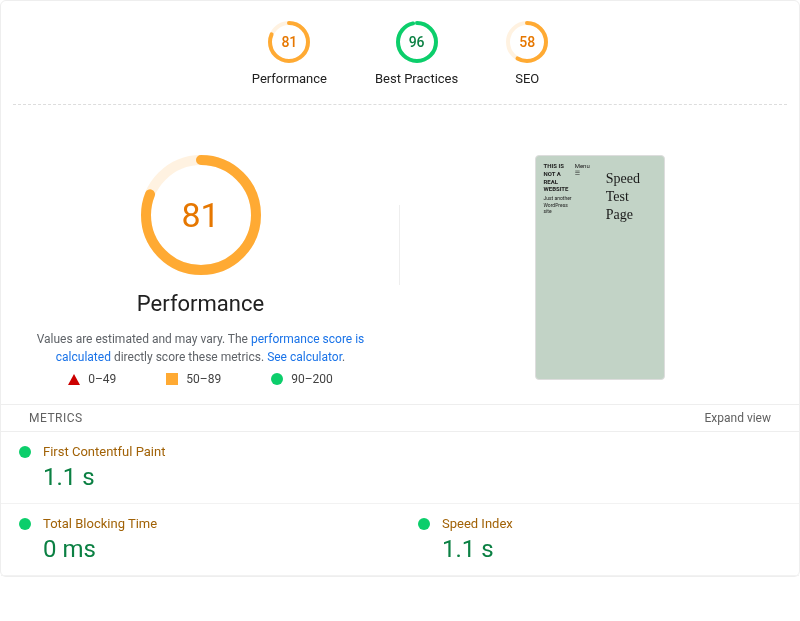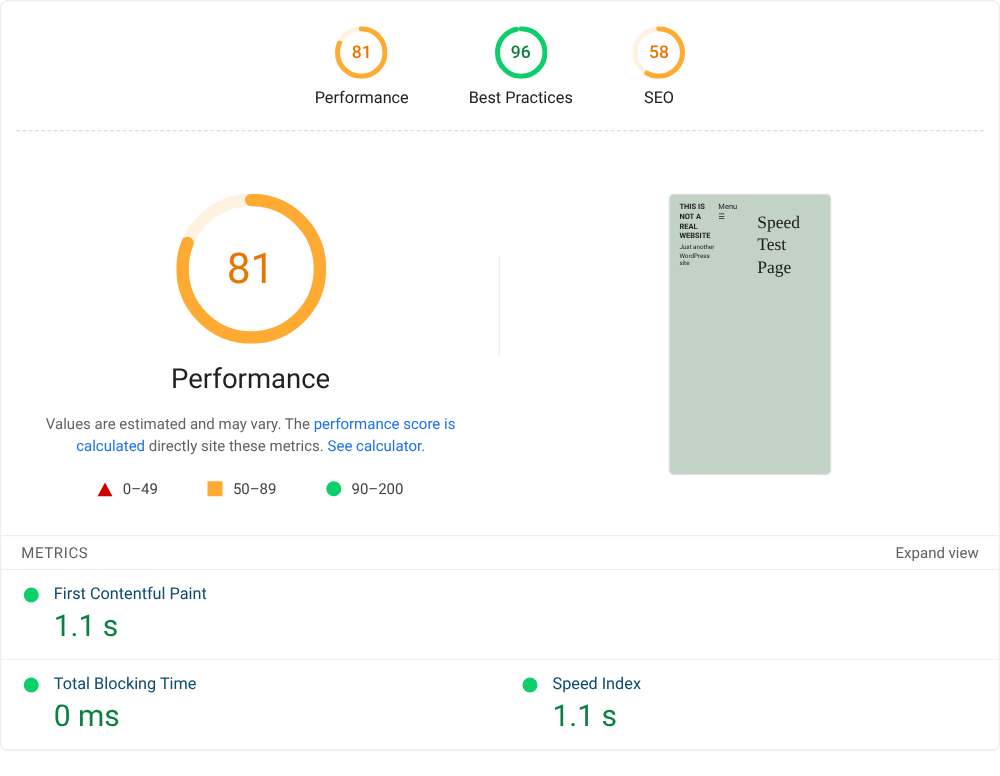--- a/index.html
+++ b/index.html
@@ -40,21 +40,21 @@
     .gauge-large .bg { fill: none; stroke-width: 10; }
     .gauge-large .fg { fill: none; stroke-width: 10; stroke-linecap: round; }
     .gauge-large .score {
       position: absolute; top: 0; left: 0; width: 100%; height: 100%;
       display: flex; align-items: center; justify-content: center;
       font-size: 34px; font-weight: 400;
     }
     .perf-title { font-size: 22px; font-weight: 400; margin-top: 16px; color: #212121; }
     .perf-desc { font-size: 12px; color: #5f6368; text-align: center; margin-top: 14px; max-width: 360px; line-height: 1.5; }
     .perf-desc a { color: #1a73e8; text-decoration: none; }
-    .legend { display: flex; gap: 40px; margin-top: 18px; align-items: center; }
+    .legend { display: flex; gap: 50px; margin-top: 6px; align-items: center; }
     .legend-item { display: flex; align-items: center; gap: 8px; font-size: 12px; color: #424242; }
     .legend-item .shape { width: 12px; height: 12px; display: inline-block; }
     .tri-red {
       width: 0; height: 0; border-left: 6px solid transparent; border-right: 6px solid transparent;
       border-bottom: 11px solid #cc0000;
     }
     .sq-orange { width: 11px; height: 11px; background: #fa3; }
     .circ-green { width: 12px; height: 12px; border-radius: 50%; background: #0cce6b; }
     
     .right-col { flex: 1; display: flex; justify-content: center; align-items: flex-start; }
@@ -72,27 +72,27 @@
       border-top: 1px solid rgba(0,0,0,0.05);
       position: relative;
     }
     .ss-image::before {
       content: ""; position: absolute; left: 10%; top: 30%; width: 6px; height: 50%;
       background: #b99ab3; border-radius: 3px;
       box-shadow: 18px 0 0 #c6a6bd, 40px -10px 0 #e2d6be, 60px 5px 0 #b89bb5;
     }
     
     
-    .metrics-header { display: flex; justify-content: space-between; align-items: flex-end; padding: 6px 16px; border-top: 1px solid #eee; border-bottom: 1px solid #eee; margin-top: 12px; }
+    .metrics-header { display: flex; justify-content: space-between; align-items: flex-end; padding: 6px 28px; border-top: 1px solid #eee; border-bottom: 1px solid #eee; }
     .metrics-title { font-size: 12px; color: #616161; letter-spacing: 0.5px; }
     .expand-link { font-size: 12px; color: #616161; cursor: pointer; }
     .metrics-grid { display: grid; grid-template-columns: 1fr 1fr; }
     .metric { padding: 12px 18px 12px 18px; border-bottom: 1px solid #f2f2f2; }
     .metric-row { display: flex; align-items: center; gap: 12px; }
-    .metric-label { font-size: 13px; color: #0c4a6e; }
+    .metric-label { font-size: 13px; color: #a16207; }
     .metric-value { font-size: 24px; font-weight: 400; margin-top: 4px; margin-left: 24px; }
     .status-dot { width: 12px; height: 12px; border-radius: 50%; display: inline-block; flex-shrink: 0; }
     .status-tri {
       width: 0; height: 0; border-left: 6px solid transparent; border-right: 6px solid transparent;
       border-bottom: 11px solid #cc0000; flex-shrink: 0;
     }
     .green { background: #0cce6b; }
     .val-green { color: #0b8043; }
     .val-red { color: #cc0000; }
   </style>
@@ -136,21 +136,21 @@
   <div class="main-section">
     <div class="left-col">
       <div class="gauge-large" id="big-gauge">
     <svg viewBox="0 0 120 120">
       <circle class="bg" cx="60" cy="60" r="55" stroke="#fa3" stroke-opacity="0.15" fill="#fff7e6"></circle>
       <circle class="fg" cx="60" cy="60" r="55" stroke="#fa3" stroke-dasharray="279.91590543485063 345.57519189487726"></circle>
     </svg>
     <div class="score" style="color:#e67700">81</div></div>
       <div class="perf-title">Performance</div>
       <div class="perf-desc">
-        <span>Values are estimated and may vary. The </span><a href="#">performance score is calculated</a><span> directly site these metrics. </span><a href="#">See calculator</a><span>.</span>
+        <span>Values are estimated and may vary. The </span><a href="#">performance score is calculated</a><span> directly score these metrics. </span><a href="#">See calculator</a><span>.</span>
       </div>
       <div class="legend">
         <div class="legend-item">
           <span class="tri-red"></span>
           <span>0–49</span>
         </div>
         <div class="legend-item">
           <span class="shape sq-orange"></span>
           <span>50–89</span>
         </div>

